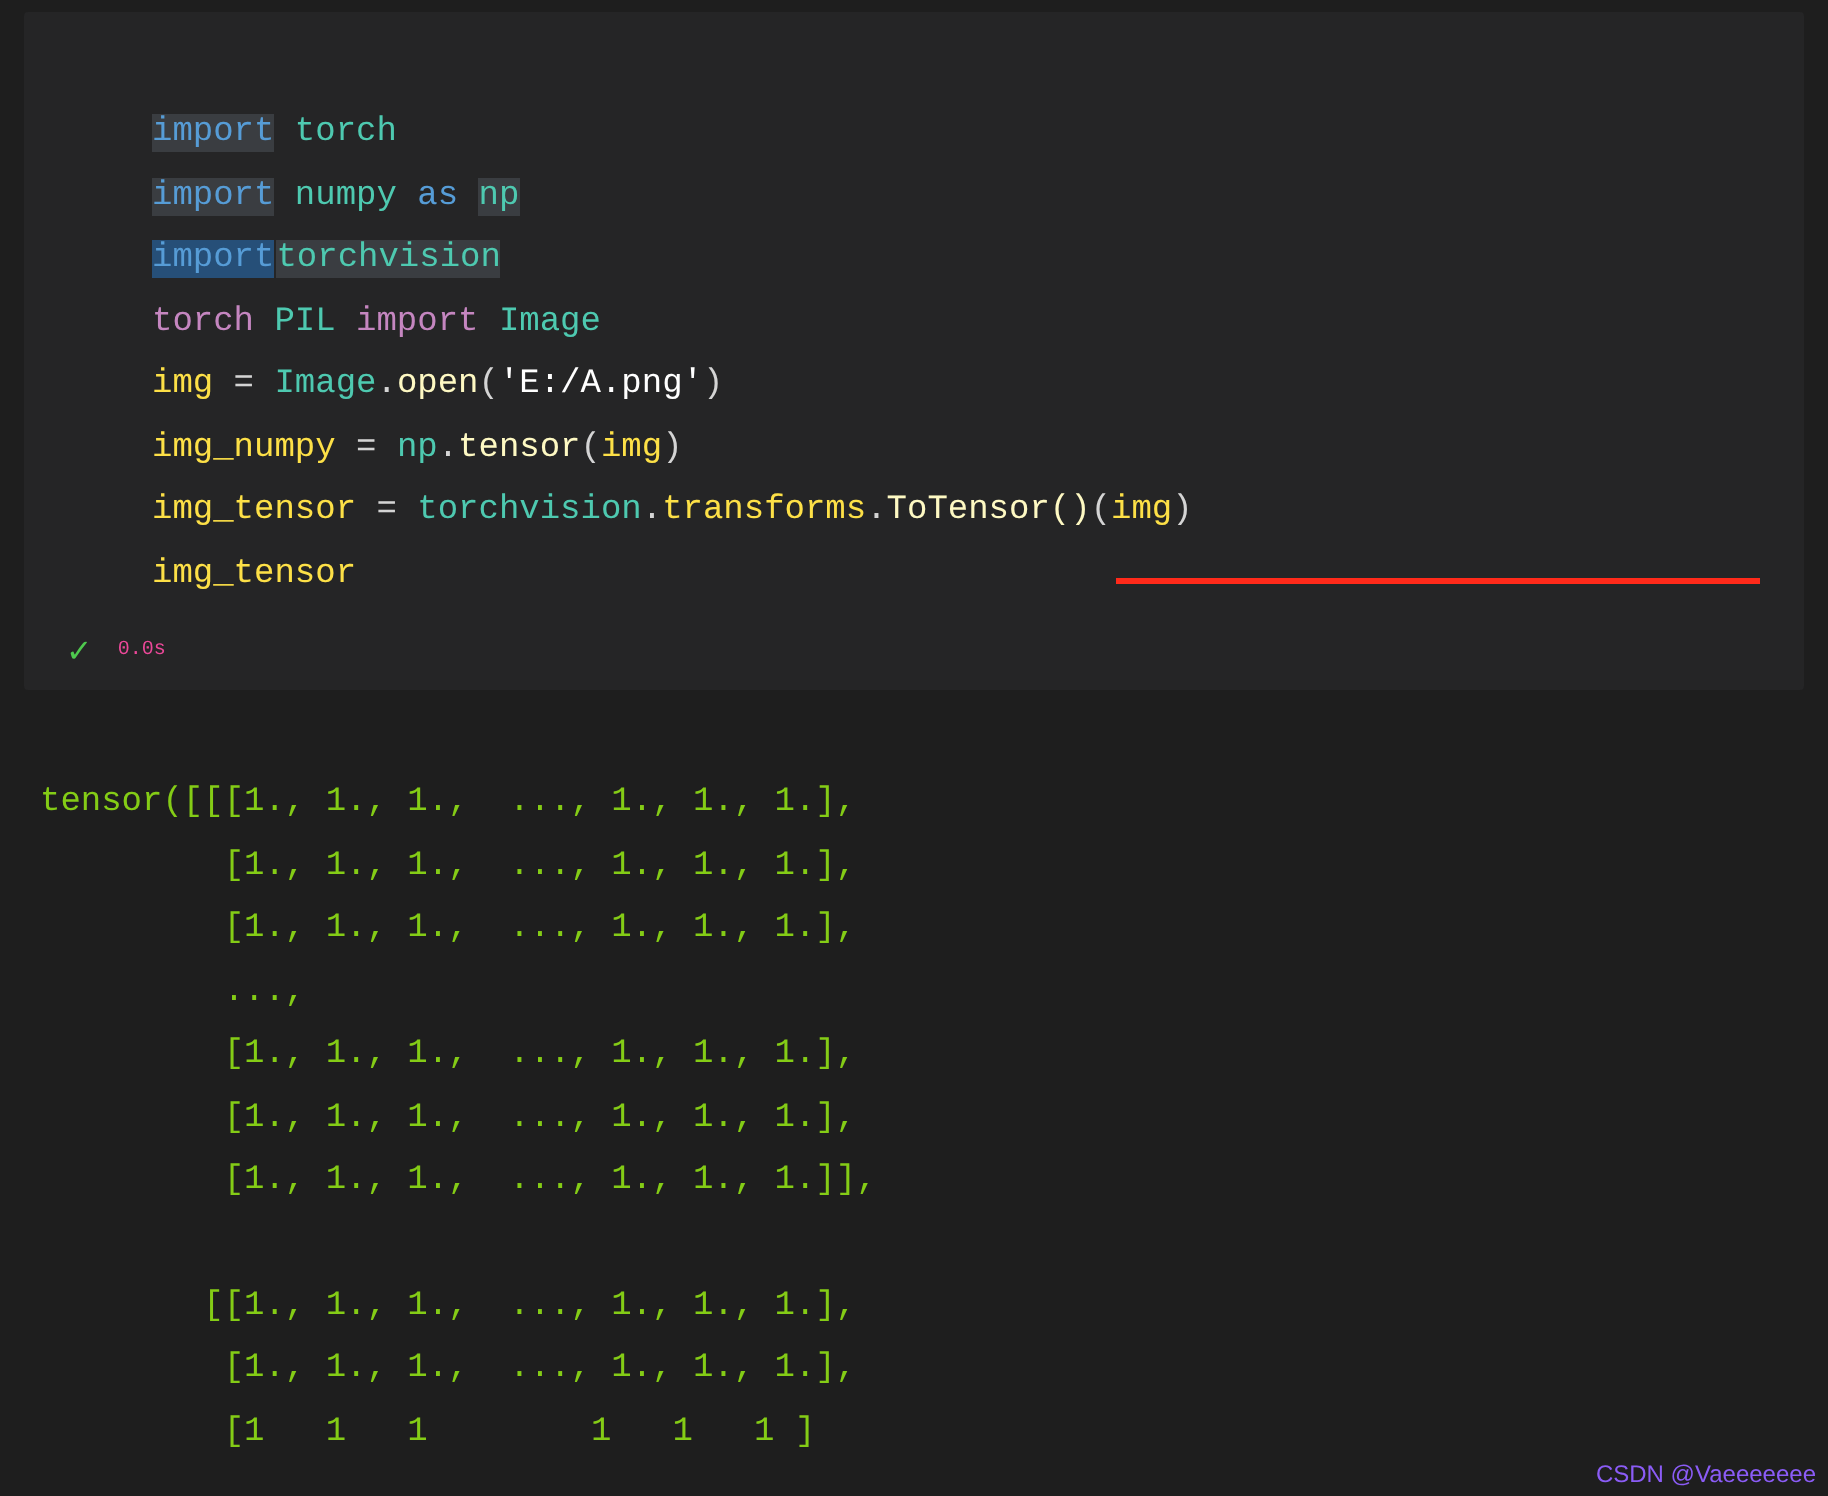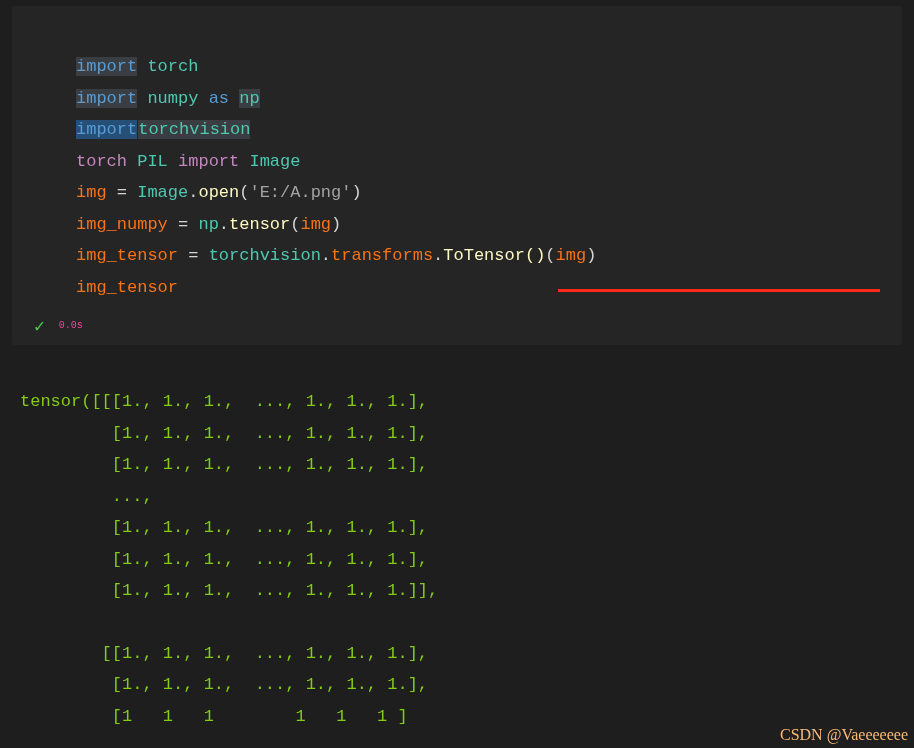--- a/index.html
+++ b/index.html
@@ -45,38 +45,38 @@
     padding: 0 8px;
     white-space: pre;
     color: #84cc16;
     font-size: 17px;
     line-height: 1.85;
   }
   .kw { color: #569cd6; }
   .kw2 { color: #c586c0; }
   .mod { color: #4ec9b0; margin-top: 30px; }
   .fn { color: #fef9c3; }
-  .var { color: #f97316; }
-  .str { color: #a3a3a3; }
+  .var { color: #fde047; }
+  .str { color: #ffffff; }
   .punc { color: #d4d4d4; }
   .op { color: #d4d4d4; }
   .sel1 { background: #3a3d41; }
   .sel2 { background: #264f78; }
   .underline-red {
     position: absolute;
     height: 3px;
     background: #ff2a1a;
   }
   .watermark {
     position: absolute;
     bottom: 4px;
     right: 6px;
-    color: #fdba74;
-    font-size: 16px;
-    font-family: Liberation Serif, serif;
+    color: #8b5cf6;
+    font-size: 12px;
+    font-family: Liberation Sans, sans-serif;
   }
   .cursor-line {
     display:inline-block;
     width:1px;
     height:1.1em;
     vertical-align:middle;
   }
 </style>
 </head>
 <body>

